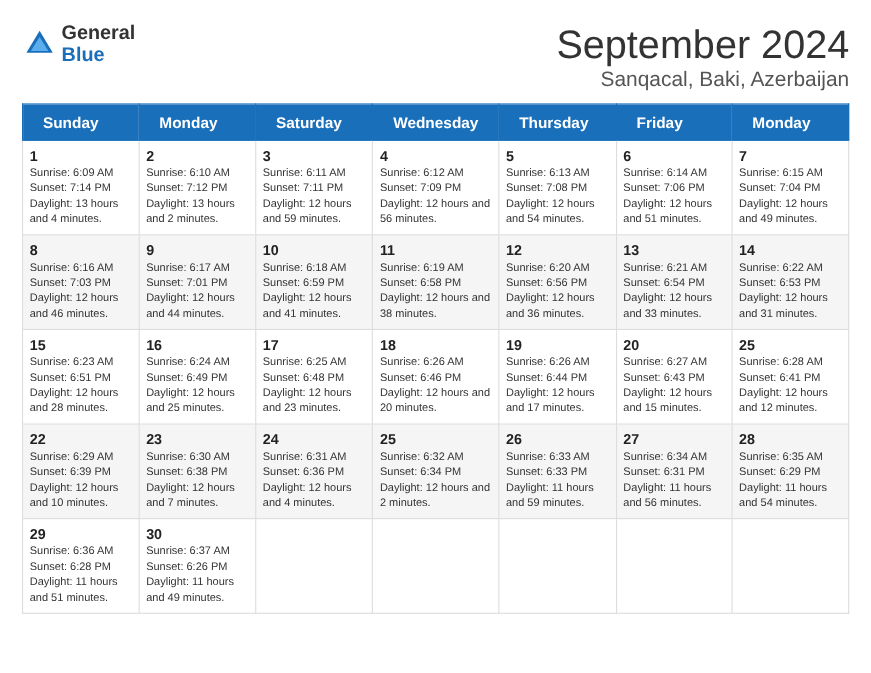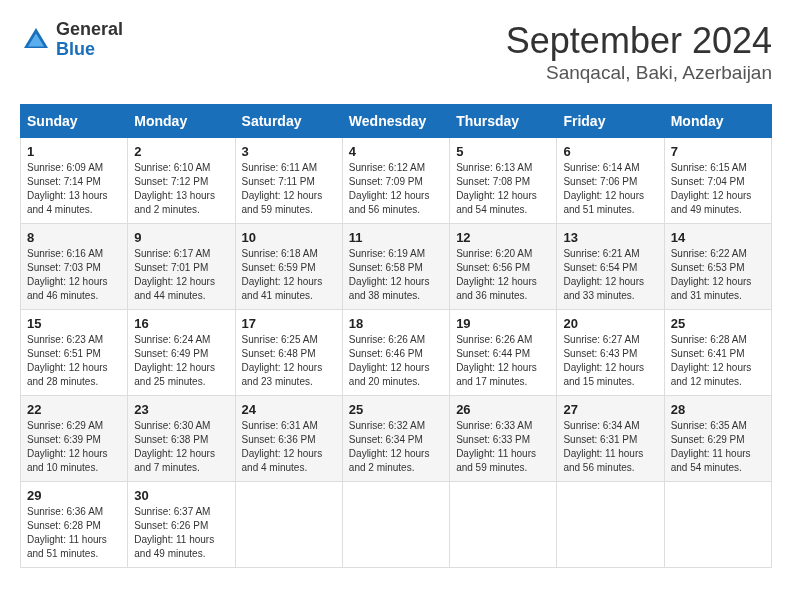--- a/index.html
+++ b/index.html
@@ -7,21 +7,21 @@
       font-family: Arial, sans-serif;
       background: #fff;
       width: 792px;
       min-height: 612px;
       padding: 20px;
     }
     .header {
       display: flex;
       justify-content: space-between;
       align-items: flex-start;
-      margin-bottom: 20px;
+      margin-bottom: 10px;
     }
     .logo {
       display: flex;
       align-items: center;
       gap: 4px;
     }
     .logo-text {
       font-size: 18px;
       font-weight: bold;
       line-height: 1.1;
@@ -45,21 +45,21 @@
       color: #555;
     }
     .calendar {
       width: 100%;
       border-collapse: collapse;
       border: 1px solid #ccc;
     }
     .calendar th {
       background-color: #1a6fbb;
       color: #fff;
-      padding: 8px 6px;
+      padding: 8px 18px;
       font-size: 14px;
       font-weight: bold;
       text-align: left;
       border: 1px solid #1a6fbb;
     }
     .calendar td {
       vertical-align: top;
       padding: 6px 6px;
       border: 1px solid #ddd;
       font-size: 10.5px;

